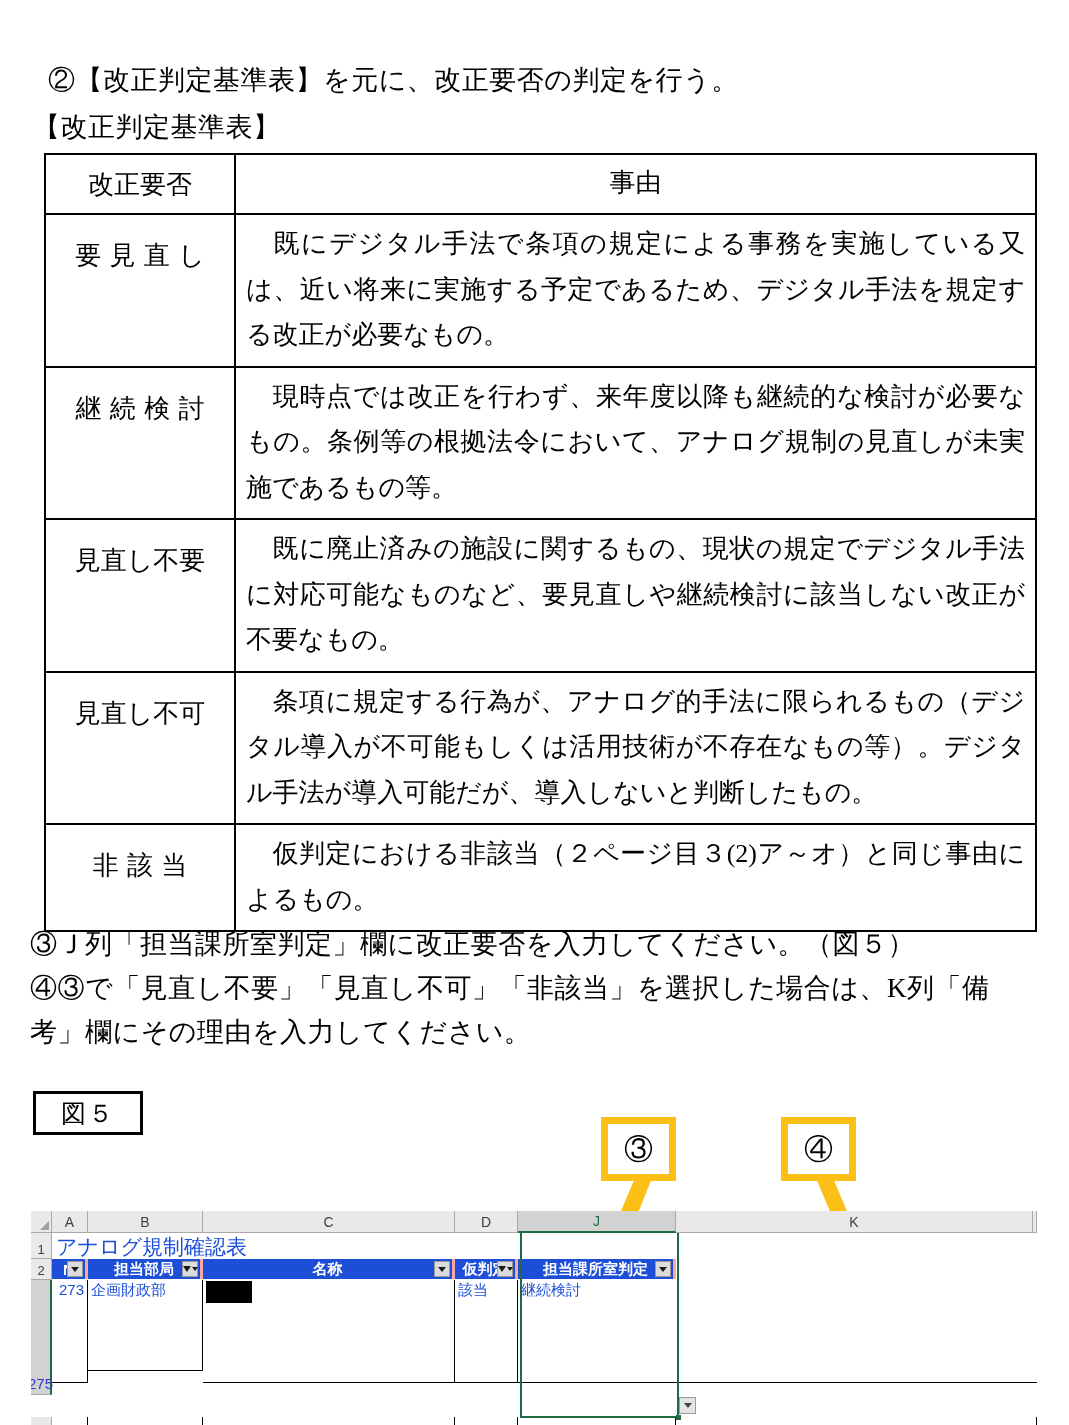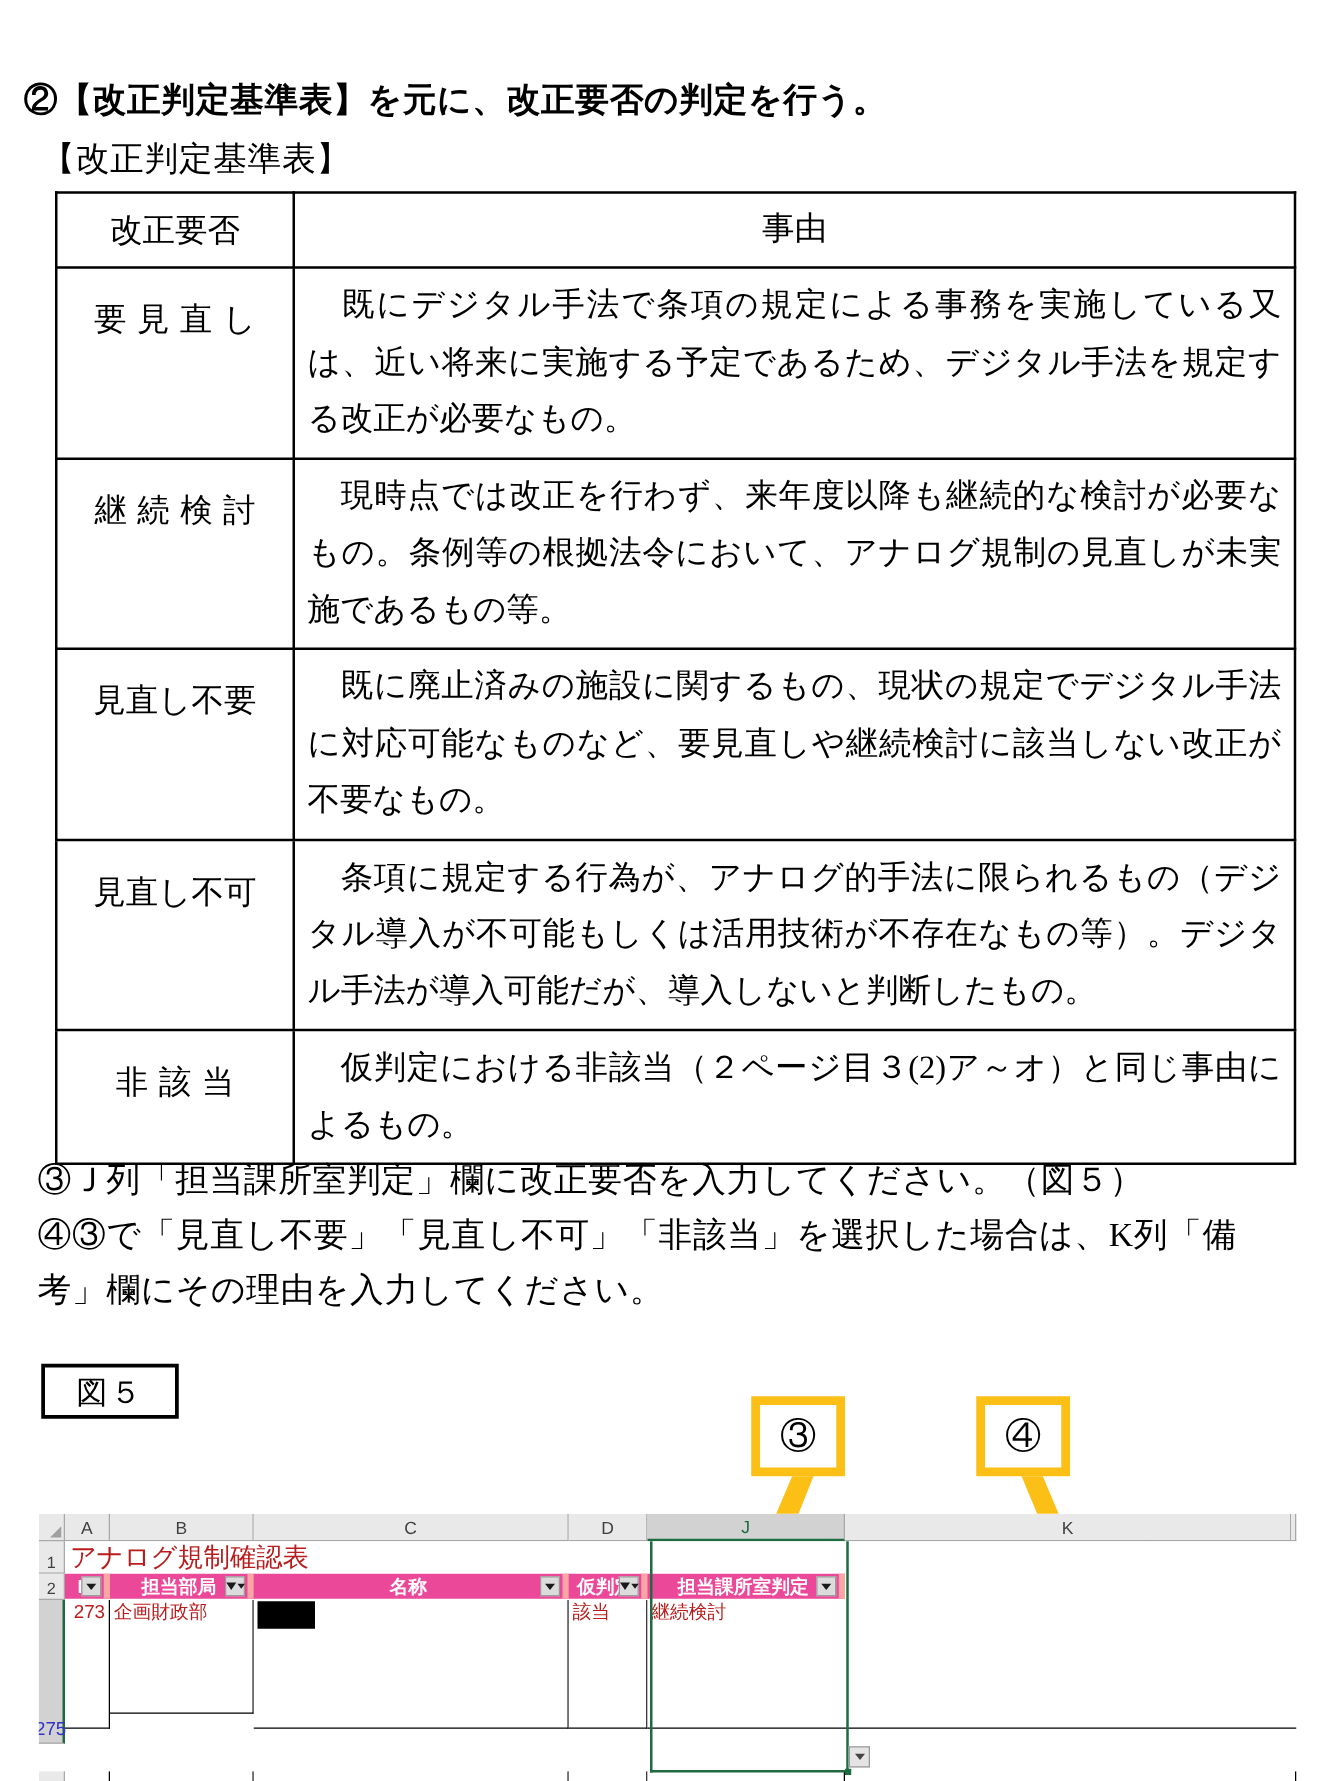--- a/index.html
+++ b/index.html
@@ -23,21 +23,21 @@
     width: 1069px;
   }
 
   .para {
     font-size: 27px;
     line-height: 44px;
     letter-spacing: 0.5px;
     white-space: nowrap;
   }
 
-  .p-intro { position: absolute; left: 19px; top: 58px; font-weight: bold; }
+  .p-intro { position: absolute; left: 48px; top: 58px; }
   .p-caption { position: absolute; left: 33px; top: 105px; }
 
   
   .crit-table {
     position: absolute;
     left: 44px;
     top: 153px;
     width: 993px;
     border-collapse: collapse;
     table-layout: fixed;
@@ -186,41 +186,41 @@
   }
 
   .grid-row { display: flex; box-sizing: border-box; }
 
   .cell {
     box-sizing: border-box;
     border-right: 1px solid #000000;
     border-bottom: 1px solid #000000;
     background: #fff;
     font-size: 15px;
-    color: #b91c1c;
+    color: #1d4ed8;
     padding: 1px 3px;
     overflow: hidden;
     line-height: 18px;
     position: relative;
   }
   .cell.nob { border-right: none; border-bottom: none; }
   .cell.right { text-align: right; }
 
   
   .hcell {
     box-sizing: border-box;
-    background: #ec4899;
+    background: #1d4ed8;
     color: #ffffff;
     font-size: 15px;
     font-weight: bold;
     display: flex;
     align-items: center;
     justify-content: center;
     position: relative;
-    border-right: 5px solid #fca5a5;
+    border-right: 3px solid #fca5a5;
     height: 20px;
     overflow: hidden;
   }
   .hcell .htext { flex: 0 0 auto; }
   .filter-btn {
     position: absolute;
     right: 2px; top: 2px;
     width: 16px; height: 16px;
     background: #DCDCDC;
     border: 1px solid #9a9a9a;

